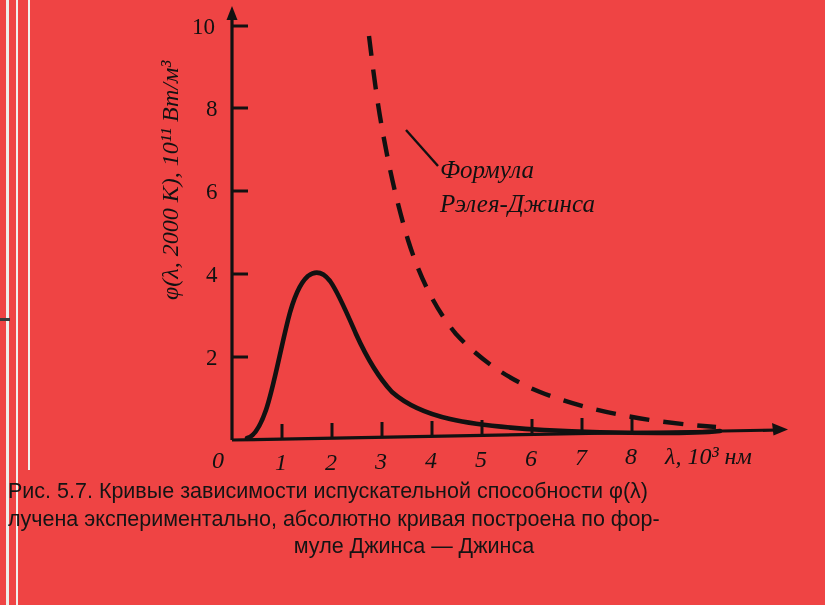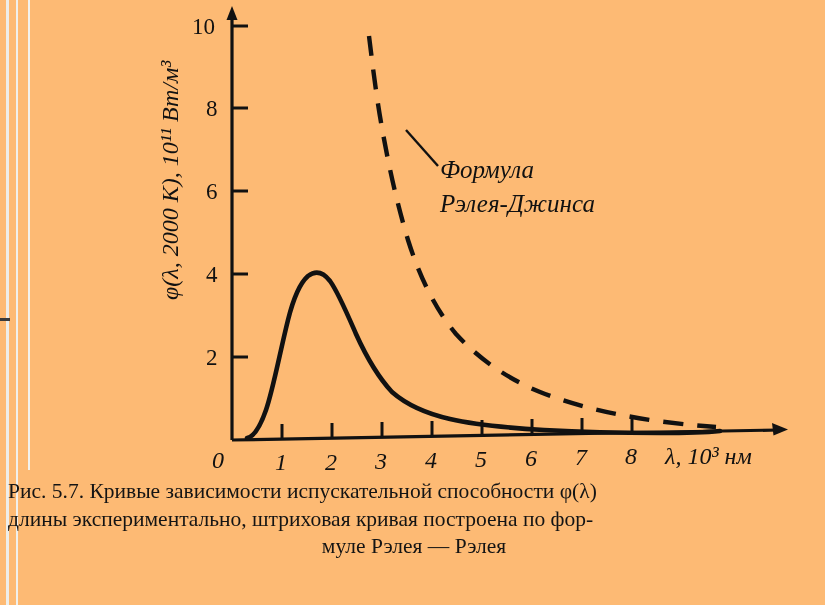--- a/index.html
+++ b/index.html
@@ -11,21 +11,21 @@
     width: 825px;
     height: 605px;
     position: relative;
     overflow: hidden;
     font-family: "Liberation Serif", serif;
     color: #111111;
   }
   #page {
     position: absolute;
     inset: 0;
-    background: #fdba74;
+    background: #ef4444;
   }
   
   .scan-strip {
     position: absolute;
     background: #e9e9e4;
   }
   .scan-strip.s1 { left: 6px;  top: 0;   width: 3px;  height: 605px; background:#eeeeea; }
   .scan-strip.s2 { left: 16px; top: 0;   width: 2px;  height: 605px; background:#f0f0ec; }
   .scan-strip.s3 { left: 28px; top: 0;   width: 2px;  height: 470px; background:#f2f2ee; }
   .scan-tick {
@@ -46,21 +46,21 @@
     height: 480px;
   }
   #figure svg { display: block; }
 
   
   #caption {
     position: absolute;
     left: 8px;
     top: 478px;
     width: 812px;
-    font-family: Liberation Serif, serif;
+    font-family: Liberation Sans, sans-serif;
     font-size: 21.5px;
     line-height: 1.28;
     color: #141414;
     text-align: justify;
   }
   #caption .line {
     display: block;
     white-space: nowrap;
   }
   #caption .line.last {
@@ -158,17 +158,17 @@
       <g font-family="Liberation Serif, serif" font-size="25" font-style="italic" fill="#111">
         <text x="320" y="178">Формула</text>
         <text x="320" y="212">Рэлея-Джинса</text>
       </g>
 
     </svg>
   </div>
 
   <div id="caption">
     <span class="line">Рис. 5.7. Кривые зависимости испускательной способности φ(λ)</span>
-    <span class="line">длины экспериментально, штриховая кривая построена по фор-</span>
-    <span class="line last">муле Рэлея — Рэлея</span>
+    <span class="line">лучена экспериментально, абсолютно кривая построена по фор-</span>
+    <span class="line last">муле Джинса — Джинса</span>
   </div>
 
 </div>
 
 </body></html>

